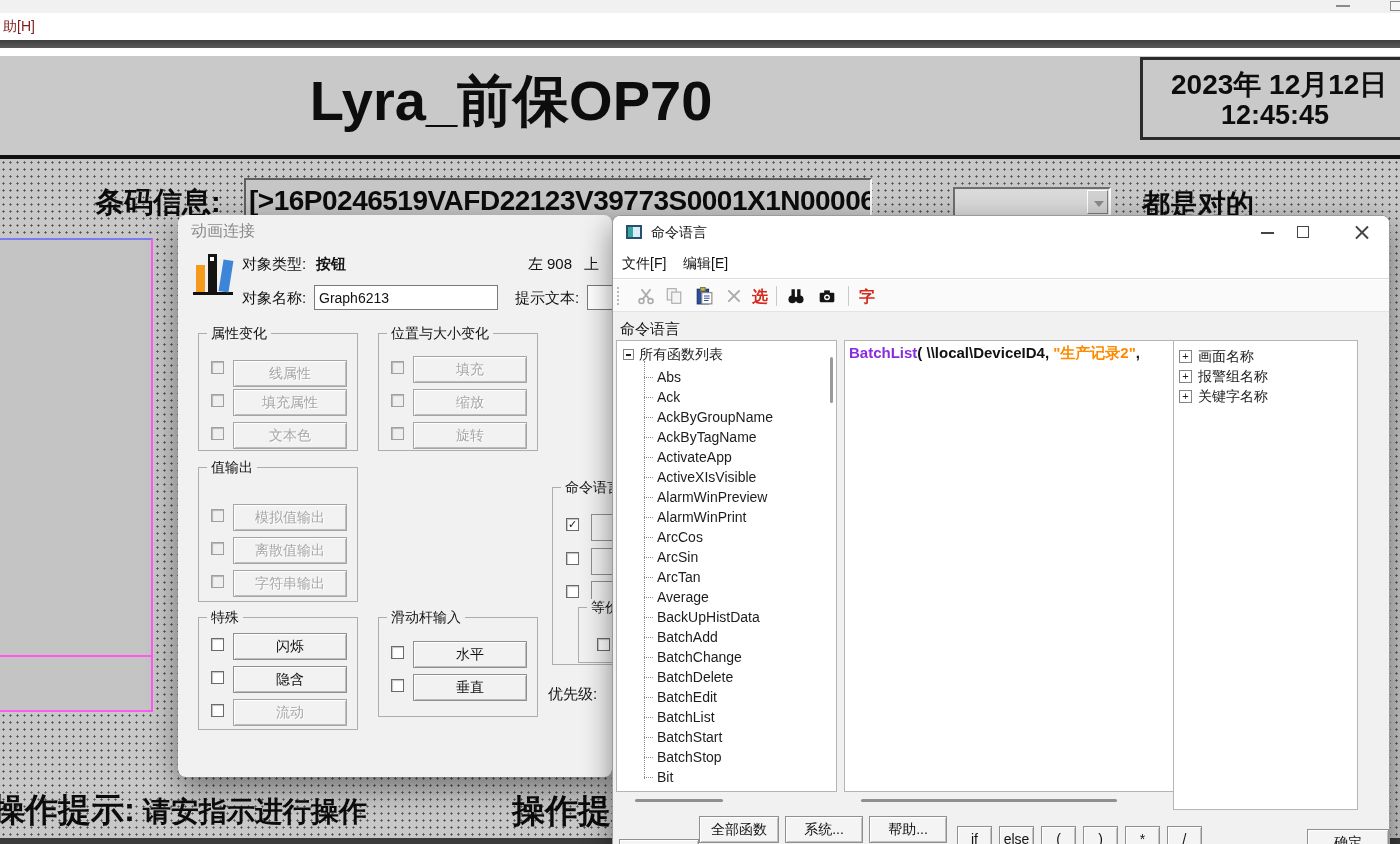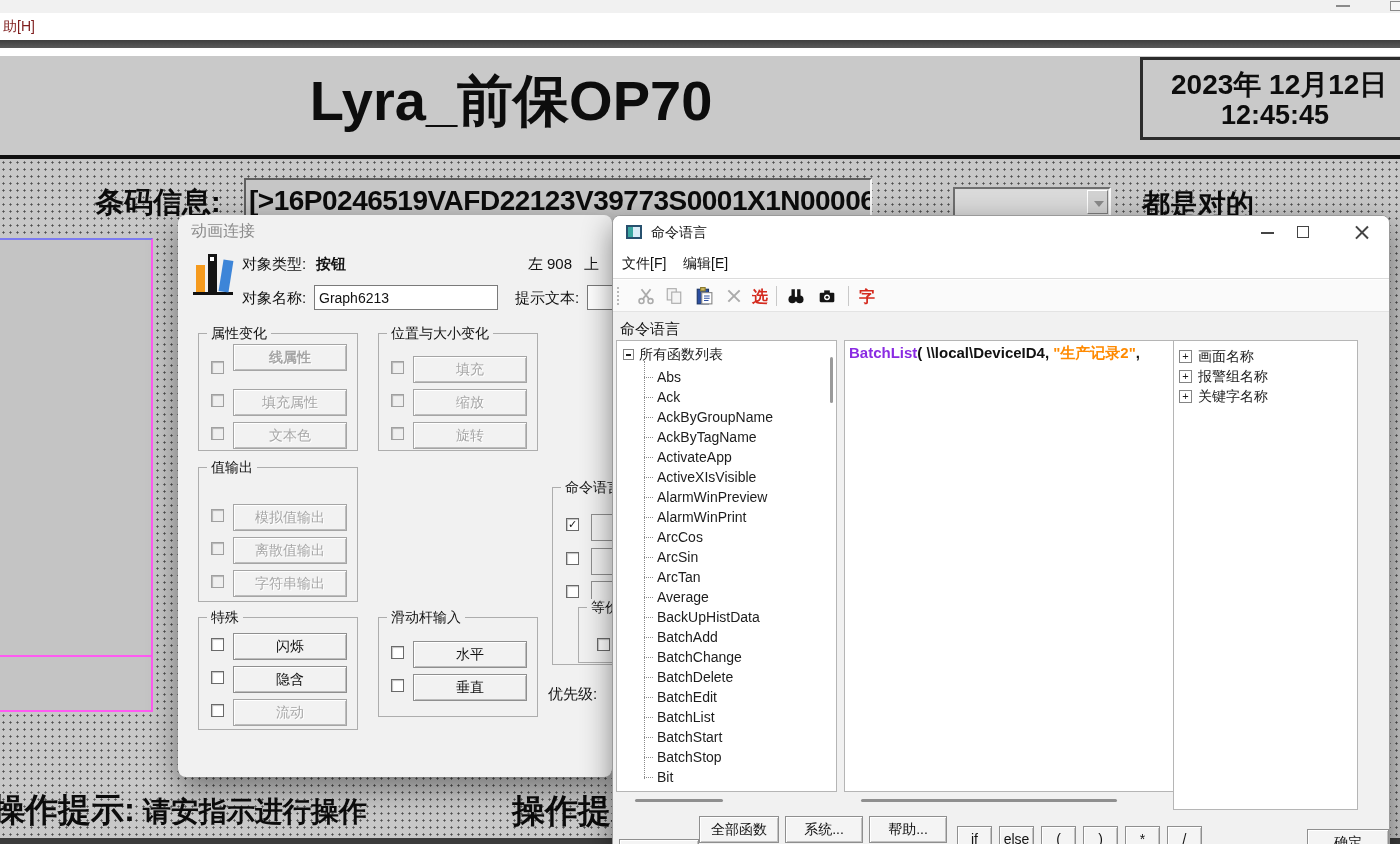--- a/index.html
+++ b/index.html
@@ -187,21 +187,21 @@
     <input class="tinput" style="left: 136px; top: 70px; width: 184px; height: 25px;" value="Graph6213">
     <div class="lbl" style="left:350px;top:40px;">左</div>
     <div class="lbl" style="left:369px;top:40px;">908</div>
     <div class="lbl" style="left:406px;top:40px;">上</div>
     <div class="lbl" style="left:337px;top:74px;">提示文本:</div>
     <input class="tinput" style="left: 409px; top: 70px; width: 26px; height: 25px;">
 
     <div class="grp" style="left:20px;top:118px;width:160px;height:118px;">
       <span class="grp-label">属性变化</span>
       <span class="cb dis" style="left:12px;top:27px;"></span>
-      <div class="btn disabled row-btn" style="top:10px;font-weight:bold;">线属性</div>
+      <div class="btn disabled row-btn" style="top:26px;">线属性</div>
       <span class="cb dis" style="left:12px;top:60px;"></span>
       <div class="btn disabled row-btn" style="top:55px;">填充属性</div>
       <span class="cb dis" style="left:12px;top:93px;"></span>
       <div class="btn disabled row-btn" style="top:88px;">文本色</div>
     </div>
 
     <div class="grp" style="left:200px;top:118px;width:160px;height:118px;">
       <span class="grp-label">位置与大小变化</span>
       <span class="cb dis" style="left:12px;top:27px;"></span>
       <div class="btn disabled row-btn" style="top:22px;">填充</div>

